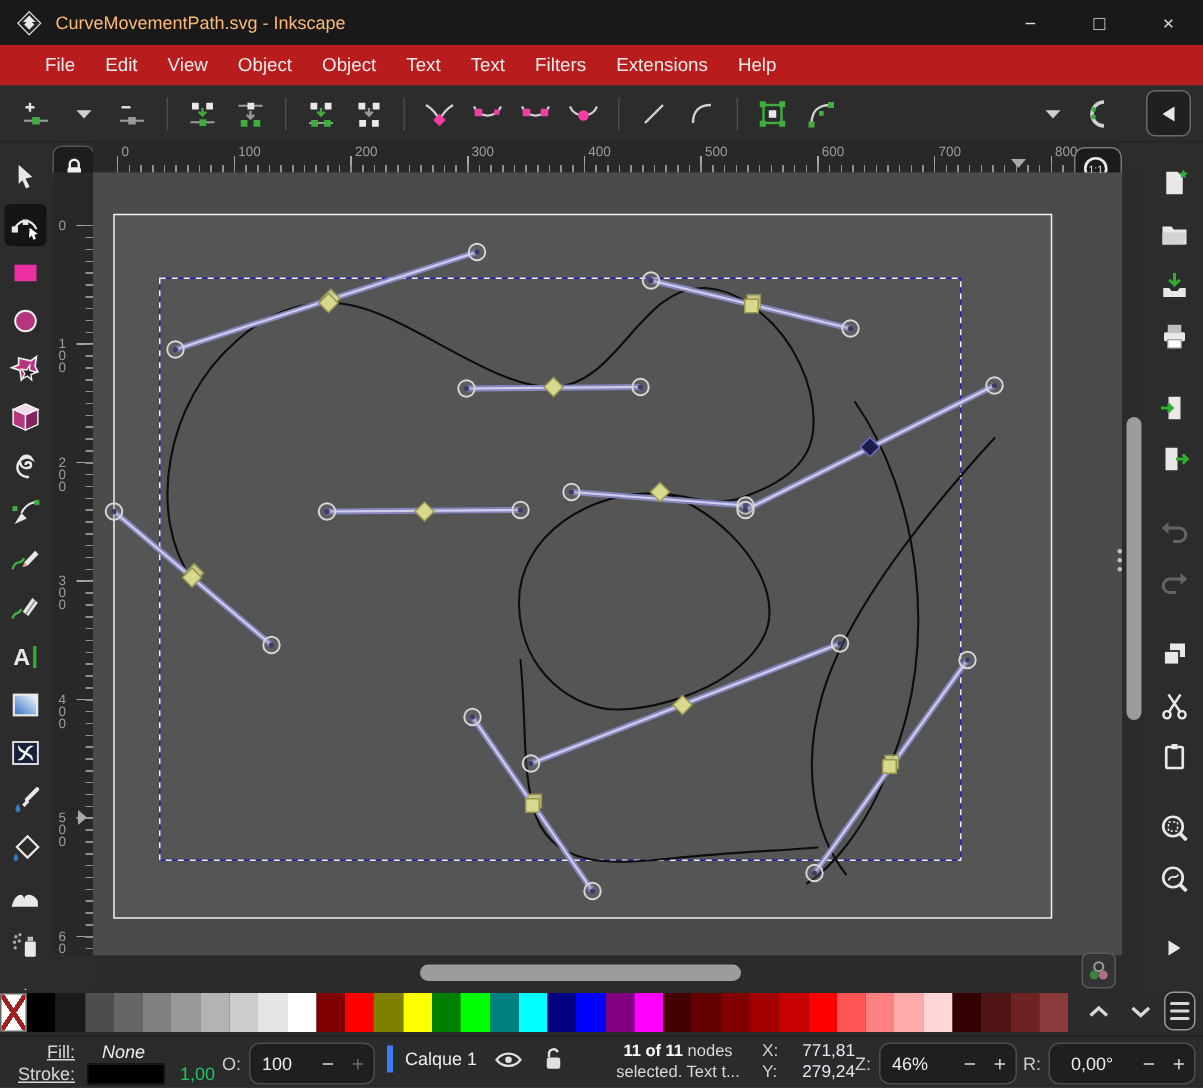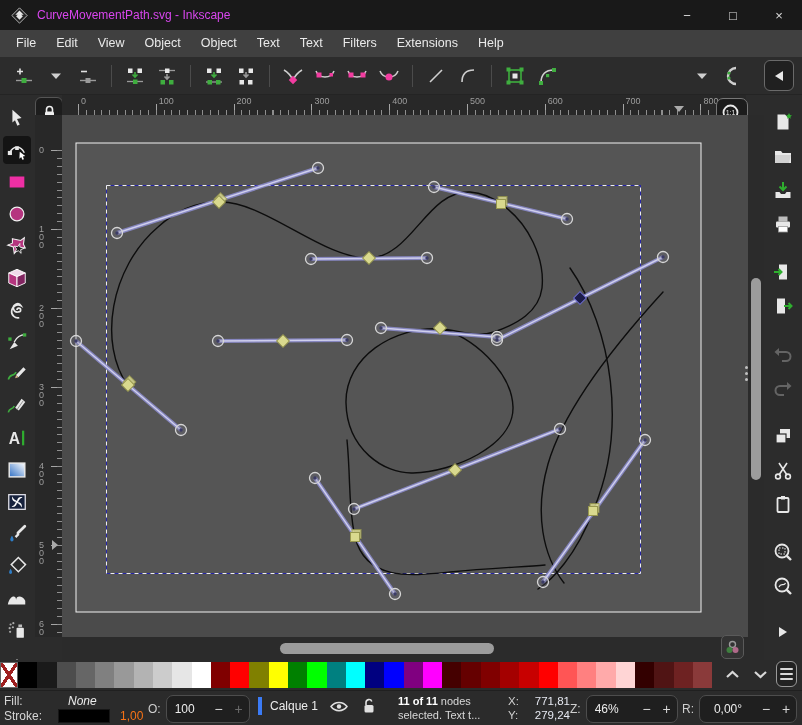--- a/index.html
+++ b/index.html
@@ -4,27 +4,27 @@
 <style>
   html,body{margin:0;padding:0;}
   body{width:802px;height:725px;position:relative;background:#2c2c2c;
        font-family:"Liberation Sans",sans-serif;color:#e0e0e0;overflow:hidden;
        -webkit-user-select:none;user-select:none;}
   .abs{position:absolute;}
 
   
   #titlebar{left:0;top:0;width:802px;height:30px;background:#191919;display:flex;align-items:center;}
   #app-icon{margin-left:11px;width:17px;height:17px;flex:0 0 auto;}
-  #title-text{margin-left:9px;font-size:12px;color:#d946ef;}
+  #title-text{margin-left:9px;font-size:12px;color:#fdba74;}
   #win-controls{margin-left:auto;display:flex;height:30px;}
   .win-btn{width:46px;height:30px;display:flex;align-items:center;justify-content:center;
            font-size:13px;color:#dcdcdc;}
 
   
-  #menubar{left:0;top:30px;width:802px;height:27px;background:#404040;display:flex;align-items:center;padding-left:6px;box-sizing:border-box;}
+  #menubar{left:0;top:30px;width:802px;height:27px;background:#b91c1c;display:flex;align-items:center;padding-left:20px;box-sizing:border-box;}
   .menu-item{padding:0 10px;font-size:12.5px;color:#eaeaea;line-height:27px;}
 
   
   #toolbar{left:0;top:57px;width:802px;height:38px;background:#2c2c2c;display:flex;align-items:center;padding-left:8px;box-sizing:border-box;border-bottom:1px solid #242424;}
   .tb-btn{width:32px;height:32px;display:flex;align-items:center;justify-content:center;flex:0 0 auto;}
   .tb-sep{width:1px;height:22px;background:#4b4b4b;margin:0 7px;flex:0 0 auto;}
   #collapse-btn{width:28px;height:29px;border:1px solid #6a6a6a;border-radius:6px;background:#202020;
     display:flex;align-items:center;justify-content:center;margin-left:14px;margin-right:8px;}
 
   
@@ -79,33 +79,33 @@
       border:1px solid #666;box-sizing:border-box;}
   .pal-chev{position:absolute;top:6px;width:20px;height:16px;display:flex;align-items:center;justify-content:center;}
   #pal-menu{position:absolute;left:776px;top:1px;width:21px;height:26px;border:1.5px solid #9a9a9a;border-radius:6px;background:#222;box-sizing:border-box;
       display:flex;flex-direction:column;justify-content:center;gap:2.5px;padding:0 3px;}
   #pal-menu i{height:2.5px;background:#d8d8d8;border-radius:1px;}
 
   
   #statusbar{left:0;top:690px;width:802px;height:35px;background:#2b2b2b;border-top:1px solid #202020;font-size:12px;}
   #fs-block{position:absolute;left:4px;top:2px;width:142px;}
   .fs-row{display:flex;align-items:center;height:15px;}
-  .fs-label{width:46px;color:#d6d6d6;font-size:12px;}
+  .fs-label{width:46px;text-align:right;color:#d6d6d6;font-size:12px;text-decoration:underline;}
   #fill-value{margin-left:18px;font-style:italic;color:#ececec;}
   #stroke-swatch{margin-left:8px;width:50px;height:12px;background:#000;border:1px solid #161616;}
-  #stroke-width{margin-left:10px;color:#f97316;}
+  #stroke-width{margin-left:10px;color:#22c55e;}
   #o-block{position:absolute;left:148px;top:4px;display:flex;align-items:center;}
   .spinbox{height:26px;border:1px solid #4d4d4d;border-radius:7px;background:#1f1f1f;display:flex;align-items:center;}
   .spin-val{padding:0 8px;color:#ececec;}
   .spin-btn{width:20px;text-align:center;font-size:14px;color:#d8d8d8;}
   .spin-btn.dim{color:#6a6a6a;}
   #layer-block{position:absolute;left:258px;top:6px;display:flex;align-items:center;}
   #layer-bar{width:4px;height:18px;background:#3b7bf6;margin-right:8px;}
   #layer-name{color:#ececec;}
-  #node-status{position:absolute;left:398px;top:4px;width:108px;font-size:11px;line-height:13.5px;color:#d8d8d8;}
+  #node-status{position:absolute;left:398px;top:4px;width:108px;font-size:11px;line-height:13.5px;color:#d8d8d8;text-align:center;}
   #node-status b{color:#ffffff;}
   #xy-block{position:absolute;left:508px;top:4px;font-size:11.5px;line-height:13.5px;display:grid;grid-template-columns:16px 46px;}
   .xy-label{color:#cfcfcf;}
   .xy-val{text-align:right;color:#e6e9f2;}
   #z-block{position:absolute;left:570px;top:4px;display:flex;align-items:center;}
   #r-block{position:absolute;left:682px;top:4px;display:flex;align-items:center;}
   .dim-label{color:#cfcfcf;margin-right:5px;}
 
   svg{display:block;}
 </style>

